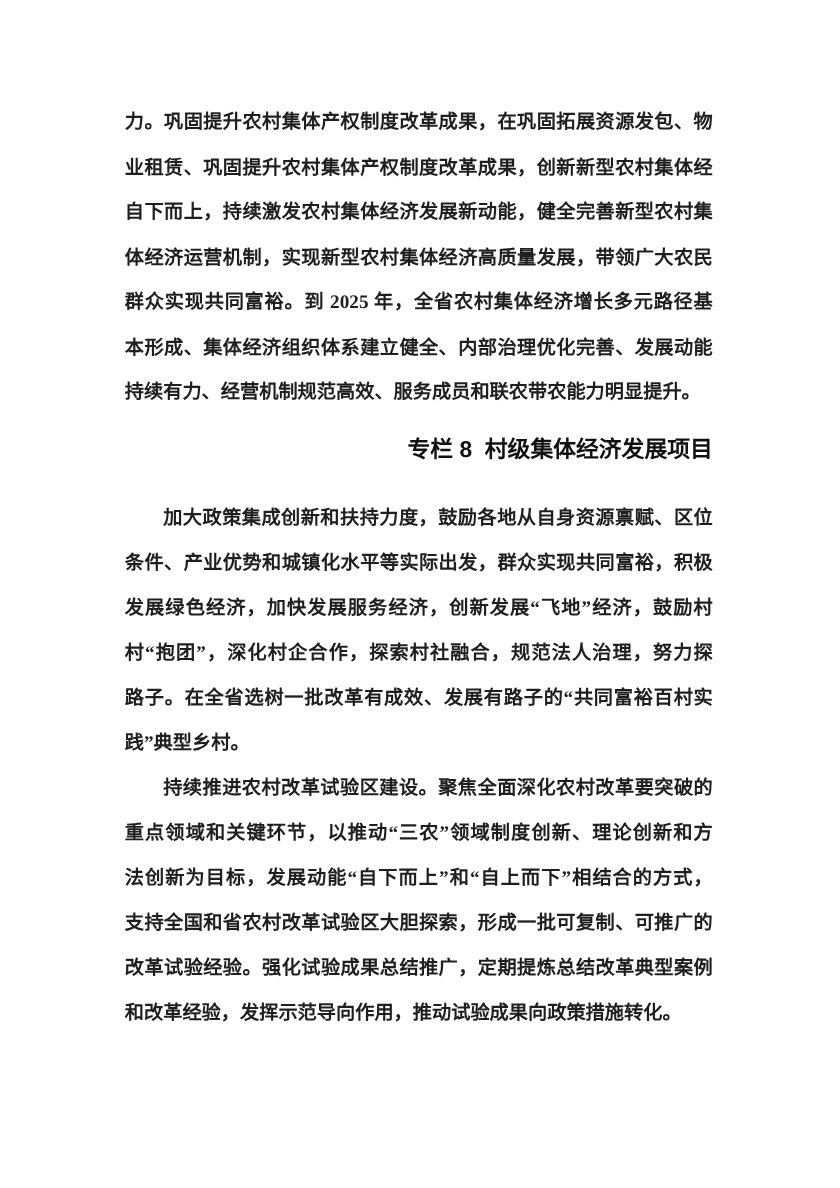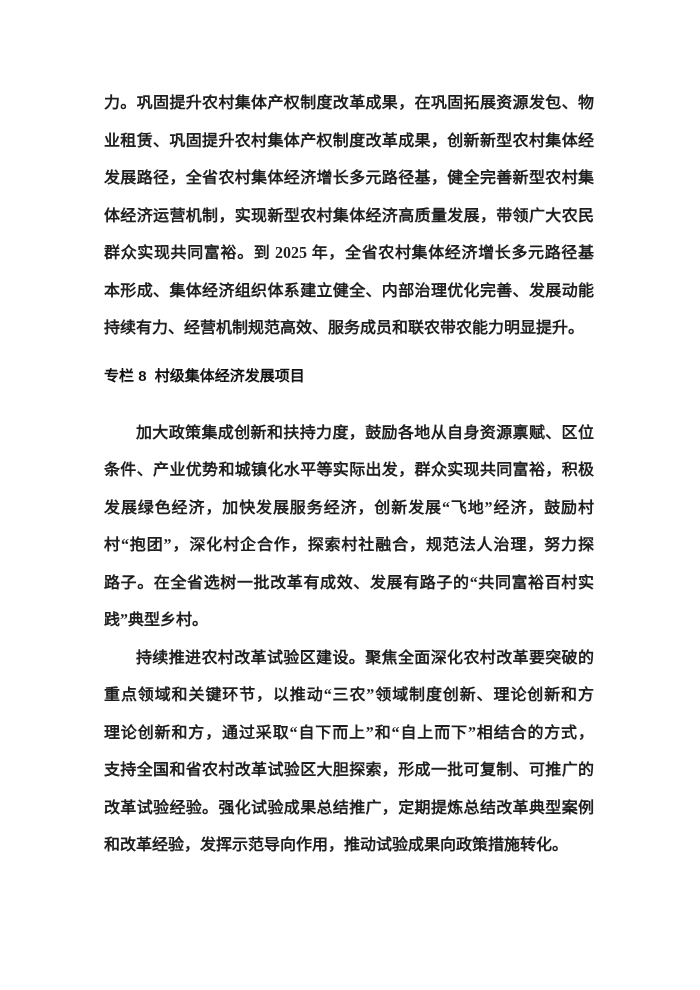--- a/index.html
+++ b/index.html
@@ -39,53 +39,53 @@
   .line.last {
     text-align: center;
     text-align-last: left;
   }
   .line.indent {
     text-indent: 32px;
   }
   .heading {
     font-family: "Liberation Sans", "DejaVu Sans", sans-serif;
     font-weight: 700;
-    font-size: 15px;
+    font-size: 19px;
     line-height: 38px;
     color: #111111;
-    text-align: left;
+    text-align: right;
     margin: 10px 0 19px 0;
     white-space: pre;
   }
 </style>
 </head>
 <body>
 
 <div class="page">
   <div class="content">
       <div class="para">
         <div class="line">力。巩固提升农村集体产权制度改革成果，在巩固拓展资源发包、物</div>
         <div class="line">业租赁、巩固提升农村集体产权制度改革成果，创新新型农村集体经济</div>
-        <div class="line">发展路径，全省农村集体经济增长多元路径基，健全完善新型农村集</div>
+        <div class="line">自下而上，持续激发农村集体经济发展新动能，健全完善新型农村集</div>
         <div class="line">体经济运营机制，实现新型农村集体经济高质量发展，带领广大农民</div>
         <div class="line">群众实现共同富裕。到 2025 年，全省农村集体经济增长多元路径基</div>
         <div class="line">本形成、集体经济组织体系建立健全、内部治理优化完善、发展动能</div>
         <div class="line last">持续有力、经营机制规范高效、服务成员和联农带农能力明显提升。</div>
       </div>
       <div class="heading">专栏 8  村级集体经济发展项目</div>
       <div class="para">
         <div class="line indent">加大政策集成创新和扶持力度，鼓励各地从自身资源禀赋、区位</div>
         <div class="line">条件、产业优势和城镇化水平等实际出发，群众实现共同富裕，积极</div>
         <div class="line">发展绿色经济，加快发展服务经济，创新发展“飞地”经济，鼓励村</div>
         <div class="line">村“抱团”，深化村企合作，探索村社融合，规范法人治理，努力探</div>
         <div class="line">路子。在全省选树一批改革有成效、发展有路子的“共同富裕百村实</div>
         <div class="line last">践”典型乡村。</div>
       </div>
       <div class="para">
         <div class="line indent">持续推进农村改革试验区建设。聚焦全面深化农村改革要突破的</div>
         <div class="line">重点领域和关键环节，以推动“三农”领域制度创新、理论创新和方</div>
-        <div class="line">理论创新和方，通过采取“自下而上”和“自上而下”相结合的方式，</div>
+        <div class="line">法创新为目标，发展动能“自下而上”和“自上而下”相结合的方式，</div>
         <div class="line">支持全国和省农村改革试验区大胆探索，形成一批可复制、可推广的</div>
         <div class="line">改革试验经验。强化试验成果总结推广，定期提炼总结改革典型案例</div>
         <div class="line last">和改革经验，发挥示范导向作用，推动试验成果向政策措施转化。</div>
       </div>
     </div>
 </div>
 
 </body></html>

